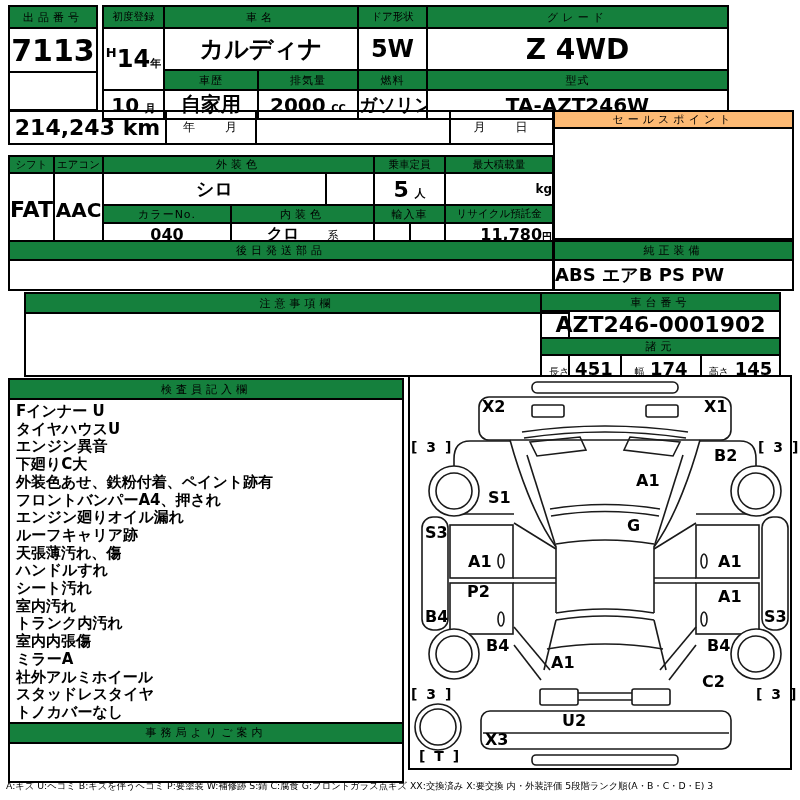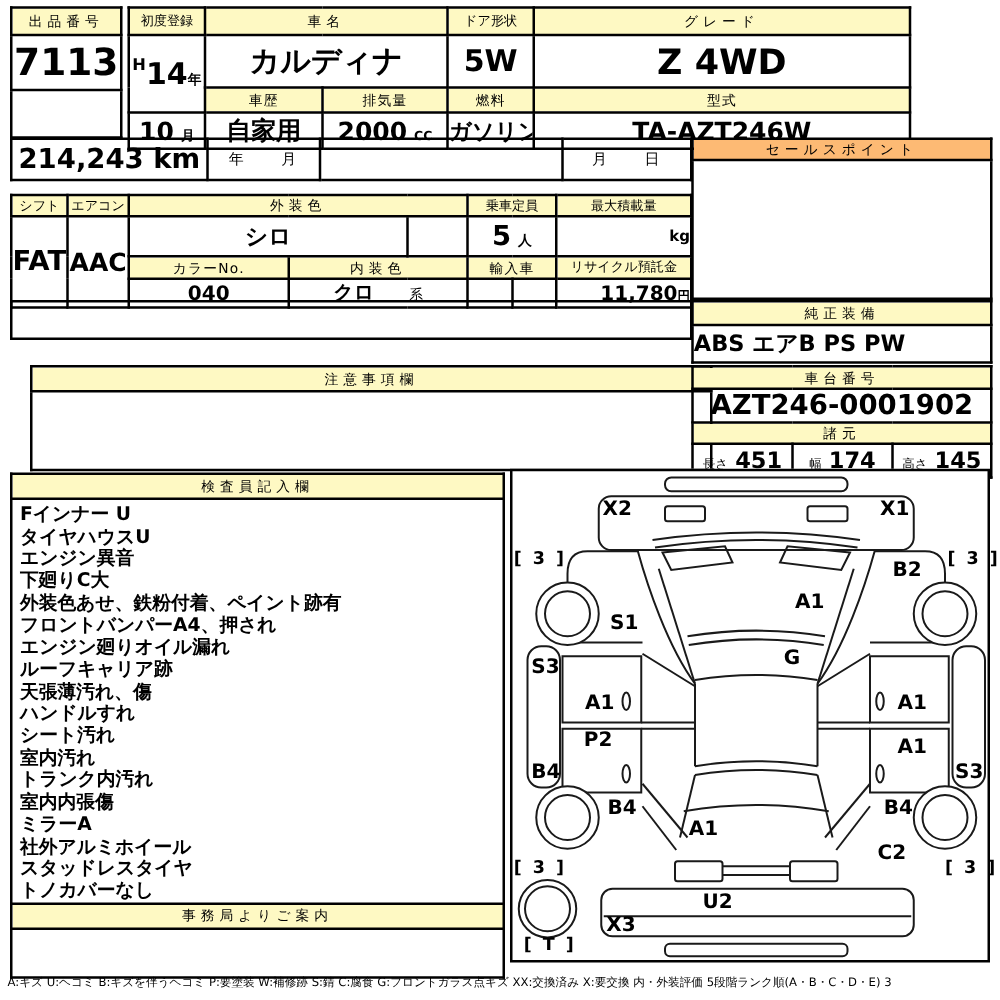--- a/index.html
+++ b/index.html
@@ -1,20 +1,20 @@
 <!DOCTYPE html>
 <html><head>
 <meta charset="utf-8">
 <style>
   html,body{margin:0;padding:0;background:#fff;}
   body{font-family:"DejaVu Sans","Liberation Sans",sans-serif;color:#000;}
   .sheet{position:relative;width:800px;height:800px;background:#fff;overflow:hidden;}
   table.bx{position:absolute;border-collapse:collapse;table-layout:fixed;}
   table.bx td{border:2px solid #000;padding:0;overflow:hidden;vertical-align:middle;}
-  .hdr{background:#fef9c3;font-size:11px;text-align:center;letter-spacing:4px;white-space:nowrap;}
+  .hdr{background:#15803d;font-size:11px;text-align:center;letter-spacing:4px;white-space:nowrap;}
   .hdr.t1{letter-spacing:1px;}
   .hdr.t0{letter-spacing:0;font-size:10.5px;}
   .val{font-weight:bold;text-align:center;white-space:nowrap;}
   .v30{font-size:30px;} .v28{font-size:28px;} .v24{font-size:24px;}
   .v22{font-size:22px;} .v20{font-size:20px;} .v18{font-size:18px;} .v16{font-size:16px;}
   .sml{font-size:10px;font-weight:bold;}
   .left{text-align:left;padding-left:8px;}
   .right{text-align:right;padding-right:6px;}
   .phold{font-size:12px;text-align:center;letter-spacing:2px;}
   .era{font-size:13px;vertical-align:top;} .unit-sub{font-size:11px;}
@@ -159,20 +159,23 @@
           <td style="height:109px"></td>
         </tr>
   </tbody>
     </table>
 
   <table class="bx" style="left:8px;top:240px;width:544px;">
     <colgroup>
         <col style="width:544px">
       </colgroup>
     <tbody>
+        <tr>
+          <td class="hdr" style="height:17px">後日発送部品</td>
+        </tr>
     <tr>
           <td style="height:28px"></td>
         </tr>
   </tbody>
     </table>
 
   <table class="bx" style="left:553px;top:240px;width:239px;">
     <colgroup>
         <col style="width:239px">
       </colgroup>
@@ -193,21 +196,21 @@
     <tbody>
         <tr>
           <td class="hdr" style="height:18px">注意事項欄</td>
         </tr>
     <tr>
           <td style="height:61px"></td>
         </tr>
   </tbody>
     </table>
 
-  <table class="bx" style="left:553px;top:292px;width:239px;">
+  <table class="bx" style="left:540px;top:292px;width:239px;">
     <colgroup>
         <col style="width:80px">
         <col style="width:80px">
         <col style="width:79px">
       </colgroup>
     <tbody>
         <tr>
           <td class="hdr" colspan="3" style="height:16px">車台番号</td>
         </tr>
     <tr>

